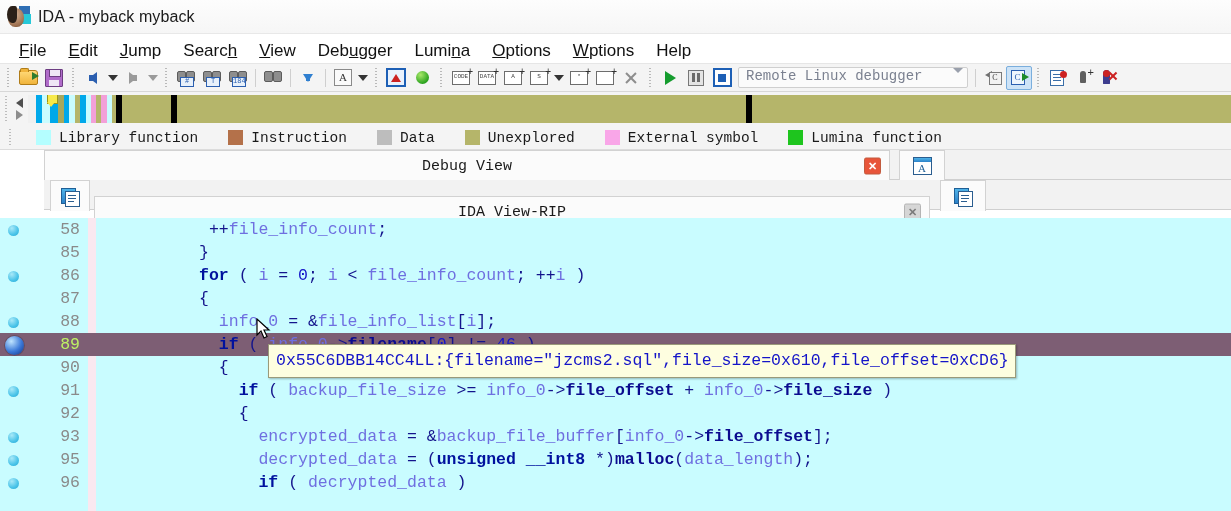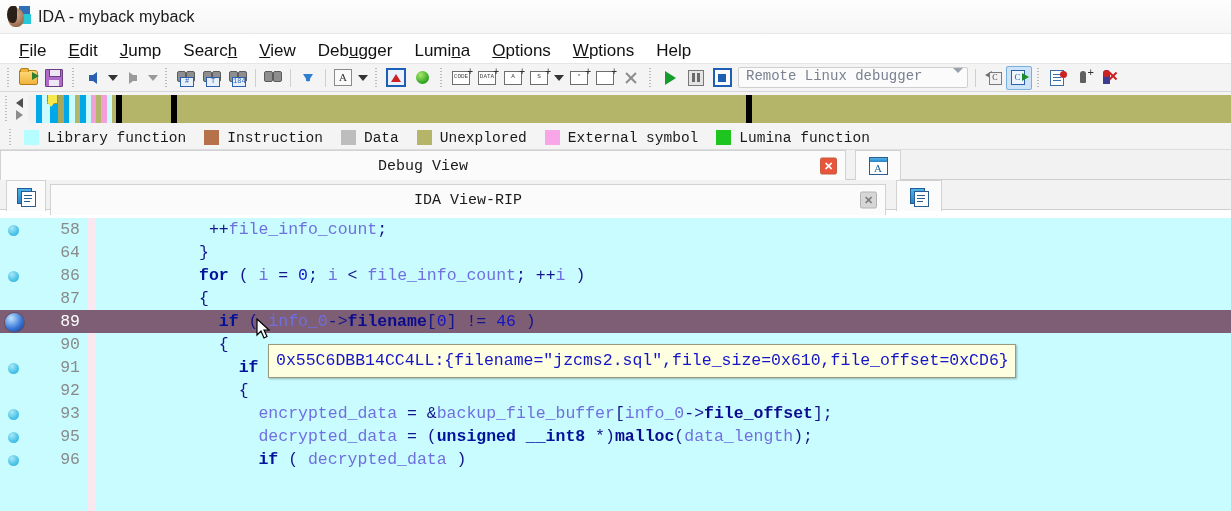--- a/index.html
+++ b/index.html
@@ -142,36 +142,36 @@
   .nav-arrows .up{width:0;height:0;border-top:5px solid transparent;border-bottom:5px solid transparent;border-right:7px solid #4f4f4f;}
   .nav-arrows .dn{width:0;height:0;border-top:5px solid transparent;border-bottom:5px solid transparent;border-left:7px solid #8d8d8d;}
   .navband{position:relative;flex:1;height:28px;margin-right:0;overflow:hidden;}
   .navband .seg{position:absolute;top:0;bottom:0;}
   .navcursor{position:absolute;top:-2px;width:9px;height:14px;z-index:5;}
   .navcursor:before{content:"";position:absolute;left:0;top:0;width:9px;height:9px;background:#f7e94a;border:1px solid #9d9418;}
   .navcursor:after{content:"";position:absolute;left:0;top:9px;width:0;height:0;border-left:4.5px solid transparent;border-right:4.5px solid transparent;border-top:5px solid #f7e94a;}
 
   
   .legend{
-    height:24px;display:flex;align-items:center;gap:4px;background:#f4f4f4;
+    height:24px;display:flex;align-items:center;gap:16px;background:#f4f4f4;
     box-sizing:border-box;padding-left:6px;border-bottom:1px solid #dcdcdc;
   }
   .leg-grip{
     width:8px;height:18px;margin-right:6px;flex:0 0 auto;
     background-image:repeating-linear-gradient(to bottom,#bdbdbd 0 1px,transparent 1px 3px);
     background-size:2px 100%;background-repeat:no-repeat;background-position:3px 0;
   }
   .leg{display:flex;align-items:center;margin-right:14px;flex:0 0 auto;}
   .leg .sw{width:15px;height:15px;margin-right:8px;flex:0 0 auto;}
   .leg .tx{font-family:"Liberation Mono",monospace;font-size:14.5px;color:#1a1a1a;white-space:nowrap;}
 
   
   .tabrow{
     height:30px;display:flex;align-items:stretch;background:#f2f2f2;
-    border-bottom:1px solid #cfcfcf;box-sizing:border-box;position:relative;
+    border-bottom:1px solid #cfcfcf;box-sizing:border-box;position:relative;margin-left:44px;
   }
   .tabrow.second{height:30px;background:#f2f2f2;}
   .tab{
     display:flex;align-items:center;justify-content:center;position:relative;
     background:#fbfbfb;border:1px solid #d2d2d2;border-bottom:none;box-sizing:border-box;
   }
   .tab .ttl{
     font-family:"Liberation Mono",monospace;font-size:15px;color:#1a1a1a;white-space:nowrap;
   }
   .tab .closex{
@@ -216,21 +216,21 @@
   .bpdot.big{
     left:5px;top:3px;width:19px;height:19px;
     background:radial-gradient(circle at 33% 28%,#bfe4ff,#3a78d8 55%,#11307e);
     box-shadow:0 0 0 1px rgba(0,0,0,.18);
   }
   .lnum{
     position:absolute;left:30px;width:50px;text-align:right;
     font-family:"Liberation Mono",monospace;font-size:16.5px;color:#8a8a8a;
   }
   .ctext{position:absolute;left:100px;right:0;color:#2222b5;}
-  .coderow.cur .lnum{color:#ffffff;}
+  .coderow.cur .lnum{color:#bef264;}
   .kw{color:#00119e;font-weight:bold;}
   .var{color:#6f6fe0;}
   .mem{color:#0b0b8f;font-weight:bold;}
   .fn{color:#0b0b8f;font-weight:bold;}
   .num{color:#1414c8;}
   .punc{color:#14148c;}
 
   
   .tooltip{
     position:absolute;left:268px;top:344px;
@@ -508,21 +508,21 @@
     <div class="tabicon" style="position:absolute;left:6px;top:0;width:40px;height:31px;">
       <span class="ic-doc">
         <b class="back"></b>
           <b class="front">
             <i style="top:3px;width:8px"></i>
             <i style="top:6px;width:8px"></i>
             <i style="top:9px;width:6px"></i>
           </b>
       </span>
     </div>
-    <div class="tab" style="position:absolute;left:50px;top:4px;width:836px;height:31px;">
+    <div class="tab" style="position:absolute;left:50px;top:16px;width:836px;height:31px;">
       <span class="ttl">IDA View-RIP</span>
       <span class="closex gray">
           <span>✕</span>
         </span>
     </div>
     <div class="tabicon" style="position:absolute;left:896px;top:0;width:46px;height:31px;">
       <span class="ic-doc">
         <b class="back"></b>
           <b class="front">
             <i style="top:3px;width:8px"></i>
@@ -532,23 +532,24 @@
       </span>
     </div>
   </div>
 
   <div class="codeview">
     <div class="gutter">
       <div class="pinkline"></div>
     </div>
     <div id="code-lines">
         <div class="coderow"><span class="bpdot"></span><span class="lnum">58</span><span class="ctext">           <span class="punc">++</span><span class="var">file_info_count</span><span class="punc">;</span></span></div>
-        <div class="coderow"><span class="lnum">64</span><span class="ctext">          <span class="punc">}</span></span></div>
+        <div class="coderow"><span class="lnum">85</span><span class="ctext">          <span class="punc">}</span></span></div>
         <div class="coderow"><span class="bpdot"></span><span class="lnum">86</span><span class="ctext">          <span class="kw">for</span><span class="punc"> ( </span><span class="var">i</span><span class="punc"> = </span><span class="num">0</span><span class="punc">; </span><span class="var">i</span><span class="punc"> &lt; </span><span class="var">file_info_count</span><span class="punc">; </span><span class="punc">++</span><span class="var">i</span><span class="punc"> )</span></span></div>
         <div class="coderow"><span class="lnum">87</span><span class="ctext">          <span class="punc">{</span></span></div>
+        <div class="coderow"><span class="bpdot"></span><span class="lnum">88</span><span class="ctext">            <span class="var">info_0</span><span class="punc"> = &amp;</span><span class="var">file_info_list</span><span class="punc">[</span><span class="var">i</span><span class="punc">];</span></span></div>
         <div class="coderow cur"><span class="bpdot big"></span><span class="lnum">89</span><span class="ctext">            <span class="kw">if</span><span class="punc"> ( </span><span class="var">info_0</span><span class="punc">-&gt;</span><span class="mem">filename</span><span class="punc">[</span><span class="num">0</span><span class="punc">] != </span><span class="num">46</span><span class="punc"> )</span></span></div>
         <div class="coderow"><span class="lnum">90</span><span class="ctext">            <span class="punc">{</span></span></div>
         <div class="coderow"><span class="bpdot"></span><span class="lnum">91</span><span class="ctext">              <span class="kw">if</span><span class="punc"> ( </span><span class="var">backup_file_size</span><span class="punc"> &gt;= </span><span class="var">info_0</span><span class="punc">-&gt;</span><span class="mem">file_offset</span><span class="punc"> + </span><span class="var">info_0</span><span class="punc">-&gt;</span><span class="mem">file_size</span><span class="punc"> )</span></span></div>
         <div class="coderow"><span class="lnum">92</span><span class="ctext">              <span class="punc">{</span></span></div>
         <div class="coderow"><span class="bpdot"></span><span class="lnum">93</span><span class="ctext">                <span class="var">encrypted_data</span><span class="punc"> = &amp;</span><span class="var">backup_file_buffer</span><span class="punc">[</span><span class="var">info_0</span><span class="punc">-&gt;</span><span class="mem">file_offset</span><span class="punc">];</span></span></div>
         <div class="coderow"><span class="bpdot"></span><span class="lnum">95</span><span class="ctext">                <span class="var">decrypted_data</span><span class="punc"> = (</span><span class="kw">unsigned</span><span class="punc"> </span><span class="kw">__int8</span><span class="punc"> *)</span><span class="fn">malloc</span><span class="punc">(</span><span class="var">data_length</span><span class="punc">);</span></span></div>
         <div class="coderow"><span class="bpdot"></span><span class="lnum">96</span><span class="ctext">                <span class="kw">if</span><span class="punc"> ( </span><span class="var">decrypted_data</span><span class="punc"> )</span></span></div>
       </div>
 
   </div>

